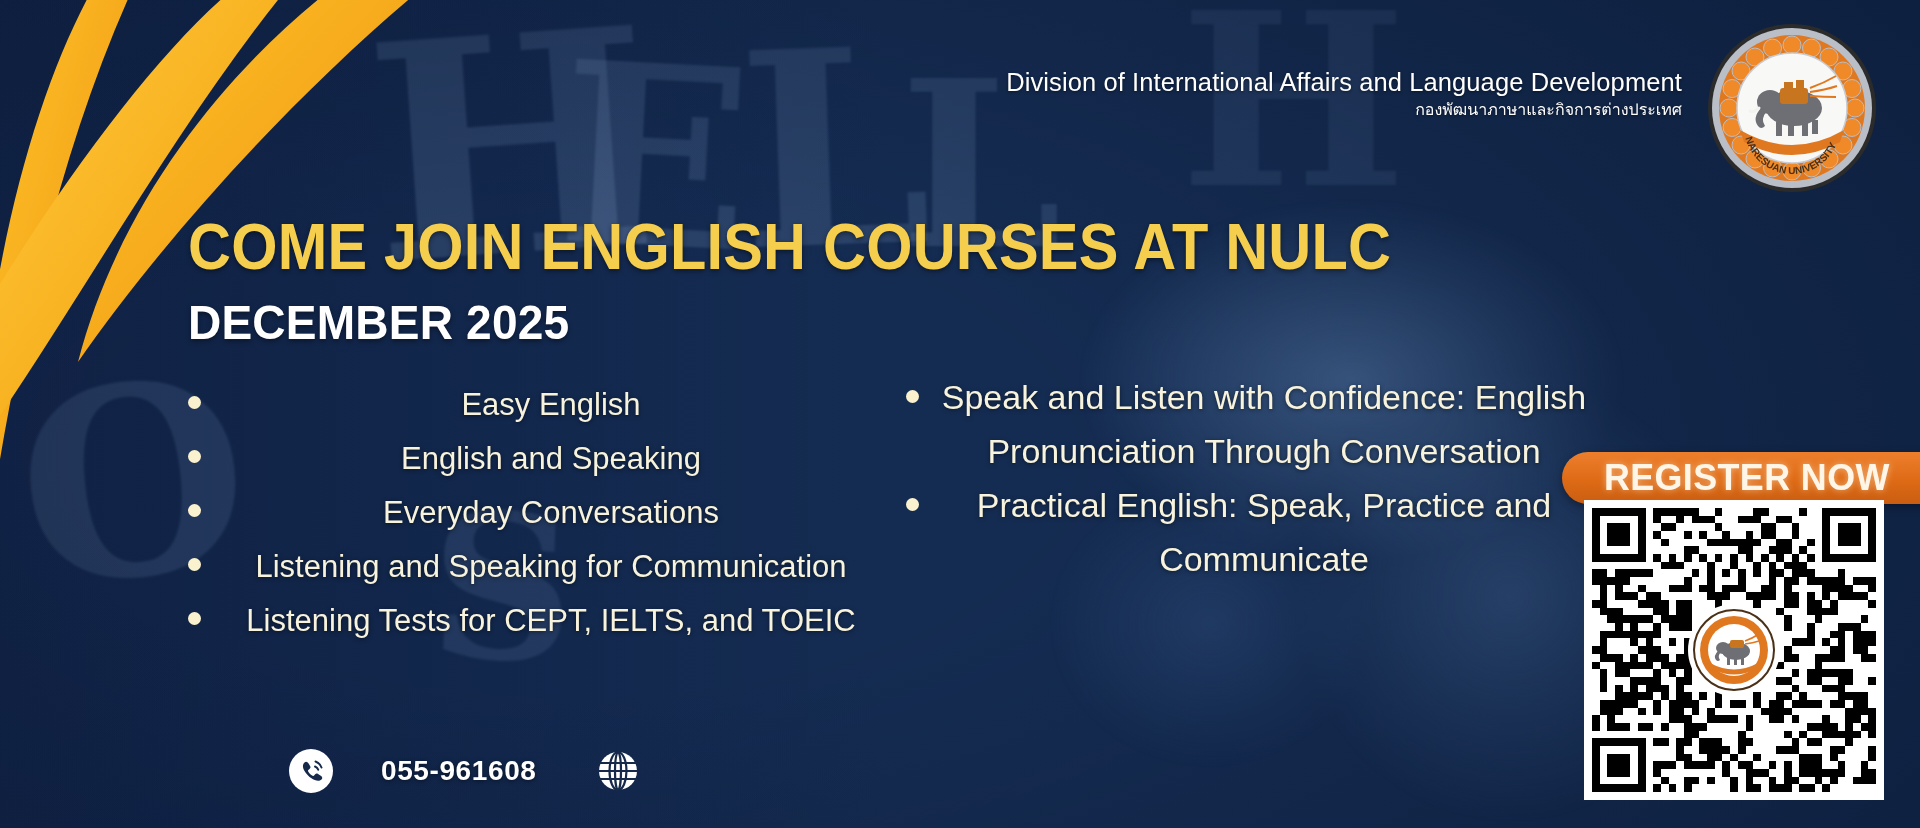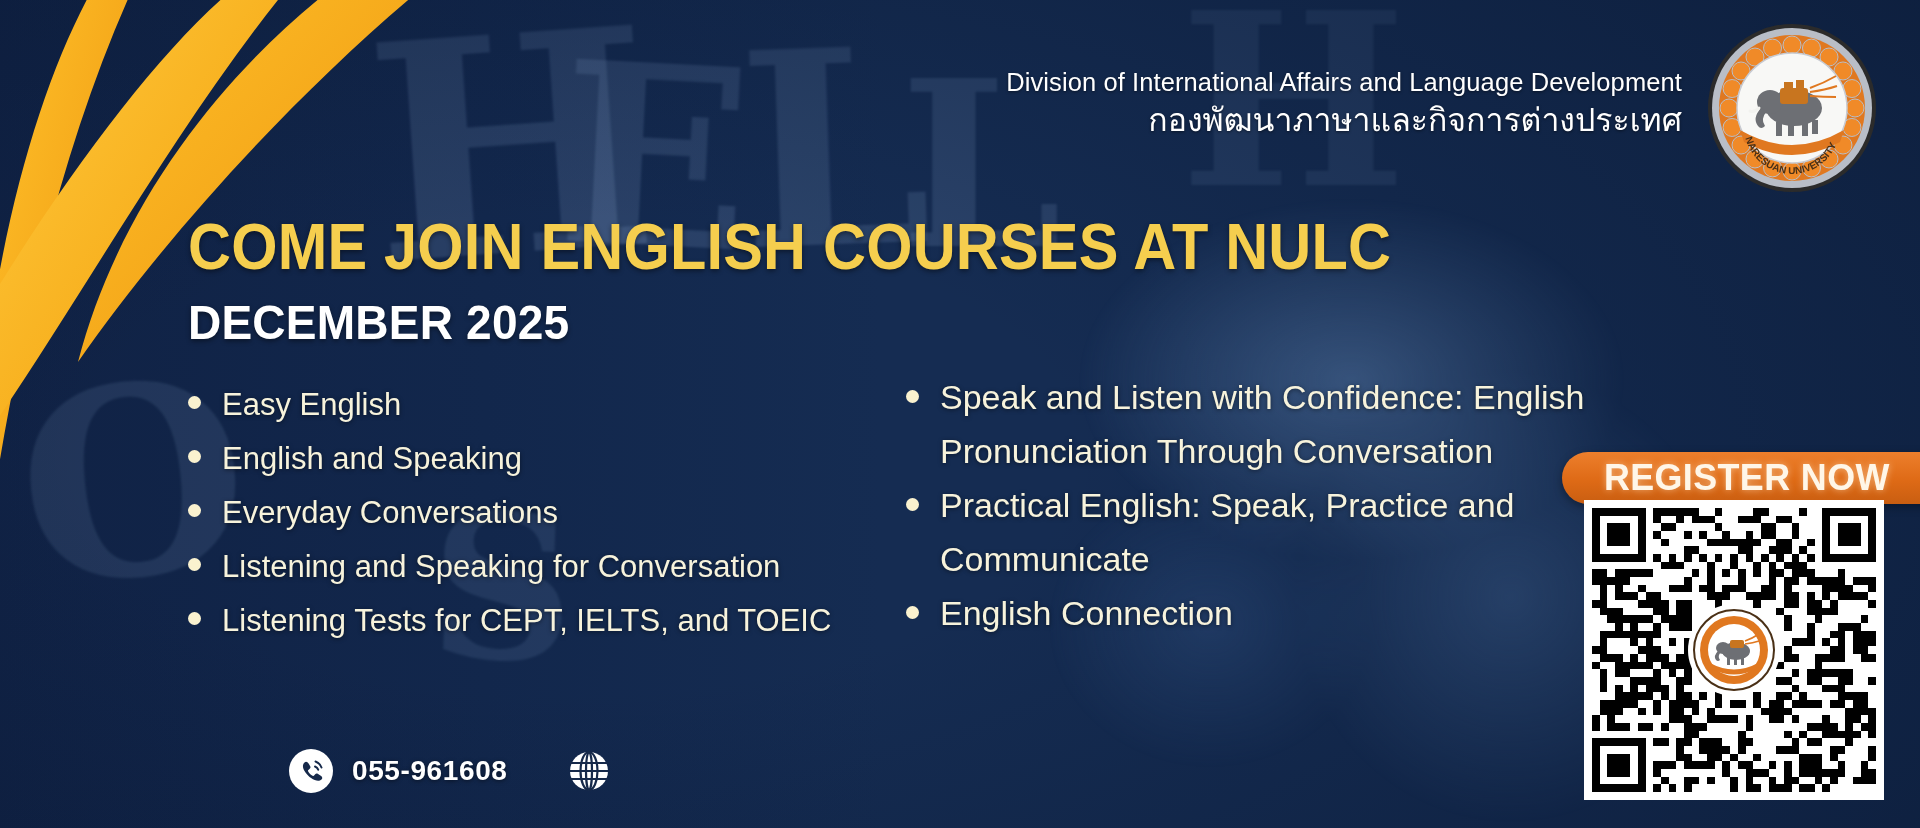--- a/index.html
+++ b/index.html
@@ -39,21 +39,21 @@
   .c6{left:430px;top:470px;font-size:200px;transform:rotate(2deg);color:rgba(150,180,220,.12);}
   .c7{left:1180px;top:-40px;font-size:240px;color:rgba(150,180,220,.12);}
 
   
   .swooshes{position:absolute;left:0;top:0;width:640px;height:520px;}
 
   
   .org{position:absolute;right:238px;top:66px;text-align:right;line-height:1.28;}
   .org .en{color:#ffffff;font-size:25.5px;font-weight:400;letter-spacing:.1px;
     text-shadow:0 1px 3px rgba(0,0,0,.5);white-space:nowrap;}
-  .org .th{color:#ffffff;font-size:32px;font-weight:400;margin-top:1px;
+  .org .th{color:#ffffff;font-size:16px;font-weight:400;margin-top:1px;
     text-shadow:0 1px 3px rgba(0,0,0,.5);white-space:nowrap;}
 
   
   .seal{position:absolute;right:42px;top:22px;width:172px;height:172px;}
 
   
   .title{position:absolute;left:188px;top:210px;
     color:#F5CE4E;font-size:64px;font-weight:700;letter-spacing:.2px;
     transform:scaleX(.93);transform-origin:left center;white-space:nowrap;
     text-shadow:0 2px 6px rgba(0,0,0,.45);}
@@ -61,30 +61,30 @@
     color:#ffffff;font-size:49px;font-weight:700;letter-spacing:.2px;
     transform:scaleX(.94);transform-origin:left center;white-space:nowrap;
     text-shadow:0 2px 6px rgba(0,0,0,.45);}
 
   
   .col{position:absolute;}
   .col-left{left:180px;top:378px;width:700px;}
   .col-right{left:898px;top:370px;width:690px;}
   ul.blist{list-style:none;margin:0;padding:0;}
   ul.blist li{position:relative;padding-left:42px;color:#F7F3DC;
-    text-shadow:0 1px 4px rgba(0,0,0,.5);}
+    text-shadow:0 1px 4px rgba(0,0,0,.5);text-align:center;}
   ul.blist li::before{content:"";position:absolute;left:8px;top:.58em;
     width:13px;height:13px;border-radius:50%;background:#FAF2CF;}
   .col-left li{font-size:31px;line-height:54px;}
   .col-right li{font-size:34px;line-height:54px;margin-bottom:0;}
   .col-right li::before{top:.58em;}
 
   
   .contacts{position:absolute;left:288px;top:748px;display:flex;align-items:center;gap:0;}
-  .citem{display:flex;align-items:center;}
+  .citem{display:flex;align-items:center;gap:29px;}
   .citem .lbl{color:#ffffff;font-weight:700;font-size:28px;letter-spacing:.6px;
     margin-left:18px;white-space:nowrap;text-shadow:0 1px 4px rgba(0,0,0,.5);}
   .gap1{width:60px;} .gap2{width:52px;}
 
   
   .register{position:absolute;left:1562px;top:452px;width:400px;height:52px;
     background:linear-gradient(180deg,#ED7F2C 0%,#DE6A16 55%,#C95E11 100%);
     border-radius:26px 0 0 26px;
     display:flex;align-items:center;justify-content:center;
     box-shadow:0 3px 8px rgba(0,0,0,.35);}
@@ -189,30 +189,29 @@
   </svg>
 
   <div class="title">COME JOIN ENGLISH COURSES AT NULC</div>
   <div class="subtitle">DECEMBER 2025</div>
 
   <div class="col col-left">
     <ul class="blist">
       <li>Easy English</li>
       <li>English and Speaking</li>
       <li>Everyday Conversations</li>
-      <li>Listening and Speaking for Conversation</li>
+      <li>Listening and Speaking for Communication</li>
       <li>Listening Tests for CEPT, IELTS, and TOEIC</li>
     </ul>
   </div>
 
   <div class="col col-right">
     <ul class="blist">
       <li>Speak and Listen with Confidence:  English Pronunciation Through Conversation</li>
       <li>Practical English: Speak, Practice and Communicate</li>
-      <li>English Connection</li>
     </ul>
   </div>
 
   <div class="contacts">
 
     <div class="citem">
       <svg width="46" height="46" viewBox="0 0 46 46">
         <circle cx="23" cy="23" r="22" fill="#ffffff"></circle>
         <path d="M16.5,14.5 c1.6,-1.6 3.2,-0.4 4.1,1.1 l1.6,2.7 c0.6,1 0.3,1.8 -0.5,2.5 l-1.3,1.1 c-0.5,0.4 -0.5,0.9 -0.2,1.5 c0.9,1.8 2.6,3.5 4.4,4.4 c0.6,0.3 1.1,0.3 1.5,-0.2 l1.1,-1.3 c0.7,-0.8 1.5,-1.1 2.5,-0.5 l2.7,1.6 c1.5,0.9 2.7,2.5 1.1,4.1 c-2.3,2.3 -6.2,1.6 -10.4,-1.4 c-2.1,-1.5 -4.1,-3.5 -5.6,-5.6 C14.6,20.5 14,17 16.5,14.5 Z" fill="#16294a"></path>
         <path d="M27.5,13.5 a10,10 0 0 1 6,6" stroke="#16294a" stroke-width="2" fill="none" stroke-linecap="round"></path>

